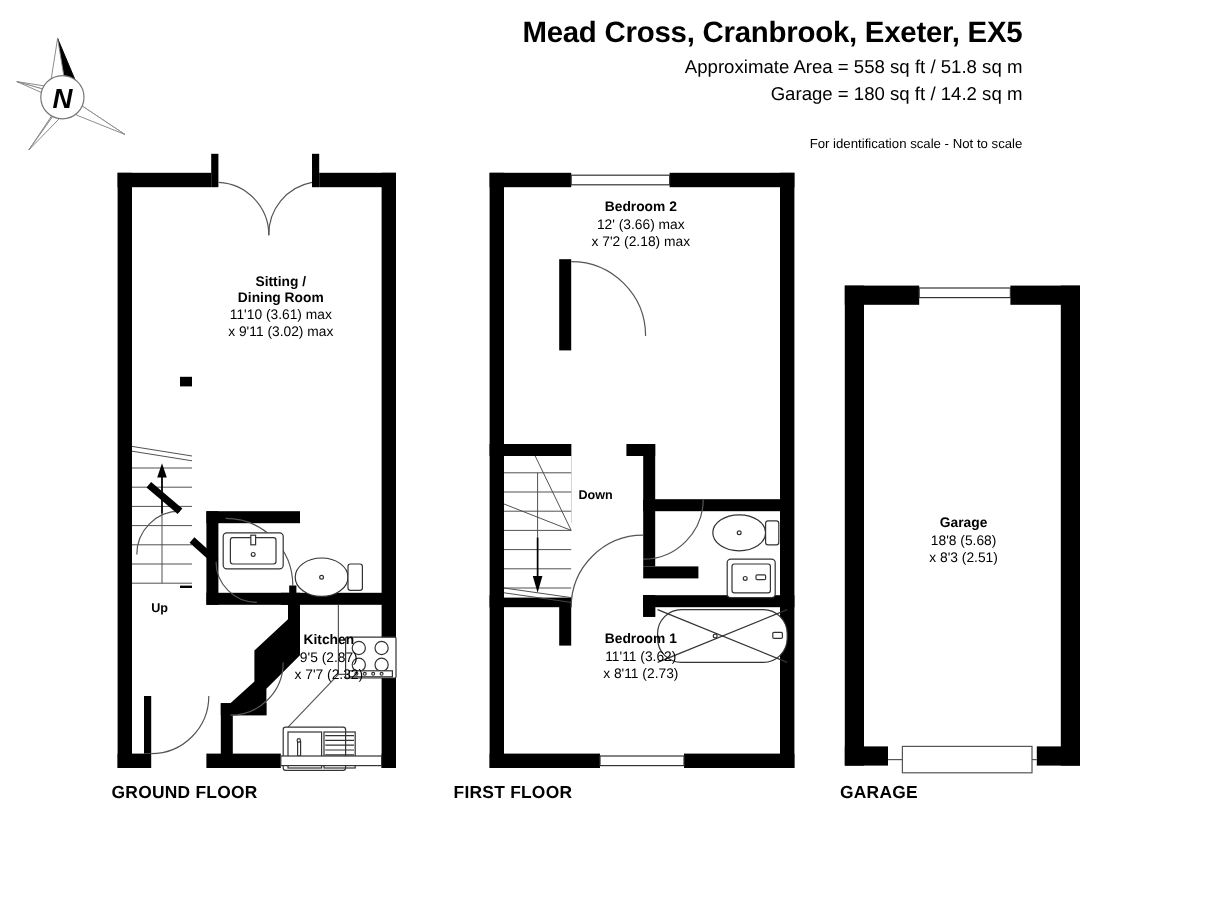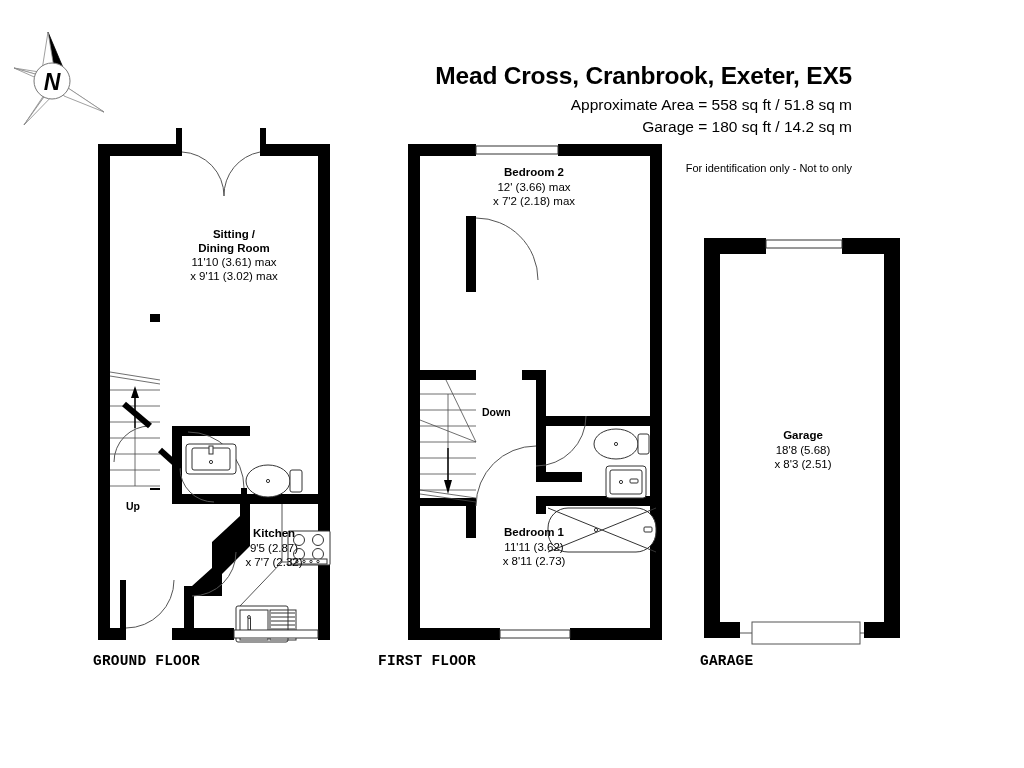--- a/index.html
+++ b/index.html
@@ -16,21 +16,20 @@
     overflow: hidden;
   }
 
   
   #header {
     position: absolute;
     top: 0;
     left: 0;
     width: 864px;
     height: 132px;
-    margin-top: 48px;
   }
   #title {
     position: absolute;
     right: 12px;
     top: 14px;
     font-size: 24.5px;
     font-weight: bold;
     letter-spacing: -0.2px;
     white-space: nowrap;
   }
@@ -68,21 +67,20 @@
   #plan-ground { left: 88px;  top: 128px; width: 280px; height: 520px; }
   #plan-first  { left: 398px; top: 128px; width: 280px; height: 520px; }
   #plan-garage { left: 690px; top: 128px; width: 240px; height: 520px; }
 
   .floor-label {
     position: absolute;
     font-size: 14.5px;
     font-weight: bold;
     letter-spacing: 0.2px;
     white-space: nowrap;
-    font-family: Liberation Mono, monospace;
   }
   #label-ground { left: 93px;  top: 653px; }
   #label-first  { left: 378px; top: 653px; }
   #label-garage { left: 700px; top: 653px; }
 
   
   #footer {
     position: absolute;
     left: 0;
     top: 695px;
@@ -96,21 +94,21 @@
   .rm-dim  { font-size: 11.5px; text-anchor: middle; }
   .stair-lbl { font-size: 10.5px; font-weight: bold; }
 </style>
 </head>
 <body>
 
 <div id="header">
   <div id="title">Mead Cross, Cranbrook, Exeter, EX5</div>
   <div class="area-line" id="area-1">Approximate Area = 558 sq ft / 51.8 sq m</div>
   <div class="area-line" id="area-2">Garage = 180 sq ft / 14.2 sq m</div>
-  <div id="disclaimer">For identification only - Not to only</div>
+  <div id="disclaimer">For identification scale - Not to scale</div>
 </div>
 
 <div id="compass">
   <svg width="100" height="105" viewBox="0 0 100 105">
 
     <polygon points="44,56 36,8 52,46" fill="#000000" stroke="#000000" stroke-width="0.8"></polygon>
     <polygon points="44,56 36,8 30,46" fill="#ffffff" stroke="#888888" stroke-width="0.8"></polygon>
     <polygon points="44,56 92,88 48,64" fill="#ffffff" stroke="#888888" stroke-width="0.8"></polygon>
     <polygon points="44,56 92,88 52,72" fill="#ffffff" stroke="#888888" stroke-width="0.8"></polygon>
     <polygon points="44,56 2,44 40,50" fill="#ffffff" stroke="#888888" stroke-width="0.8"></polygon>

